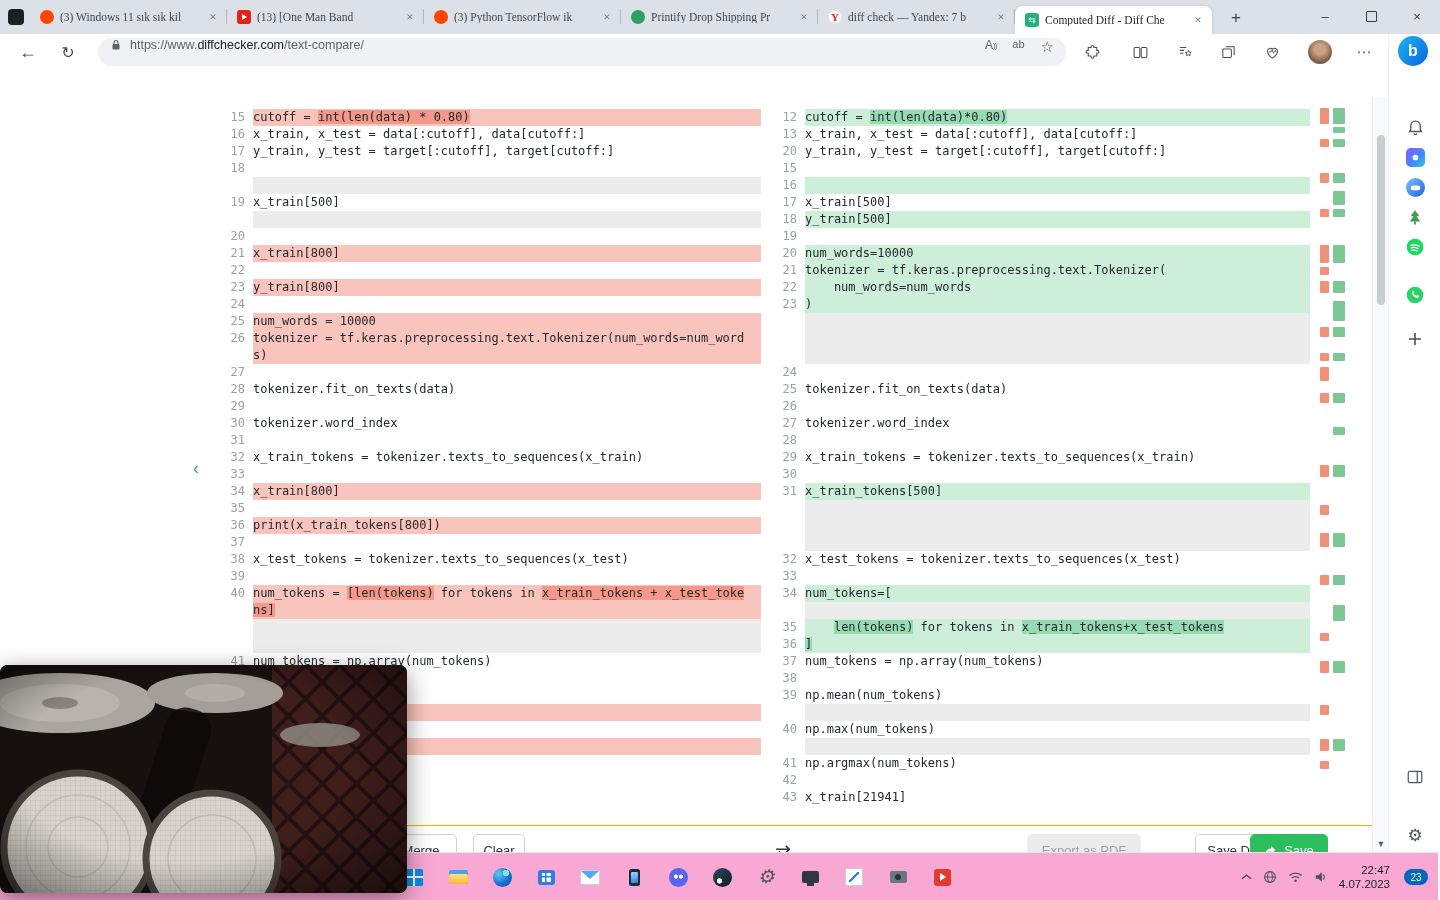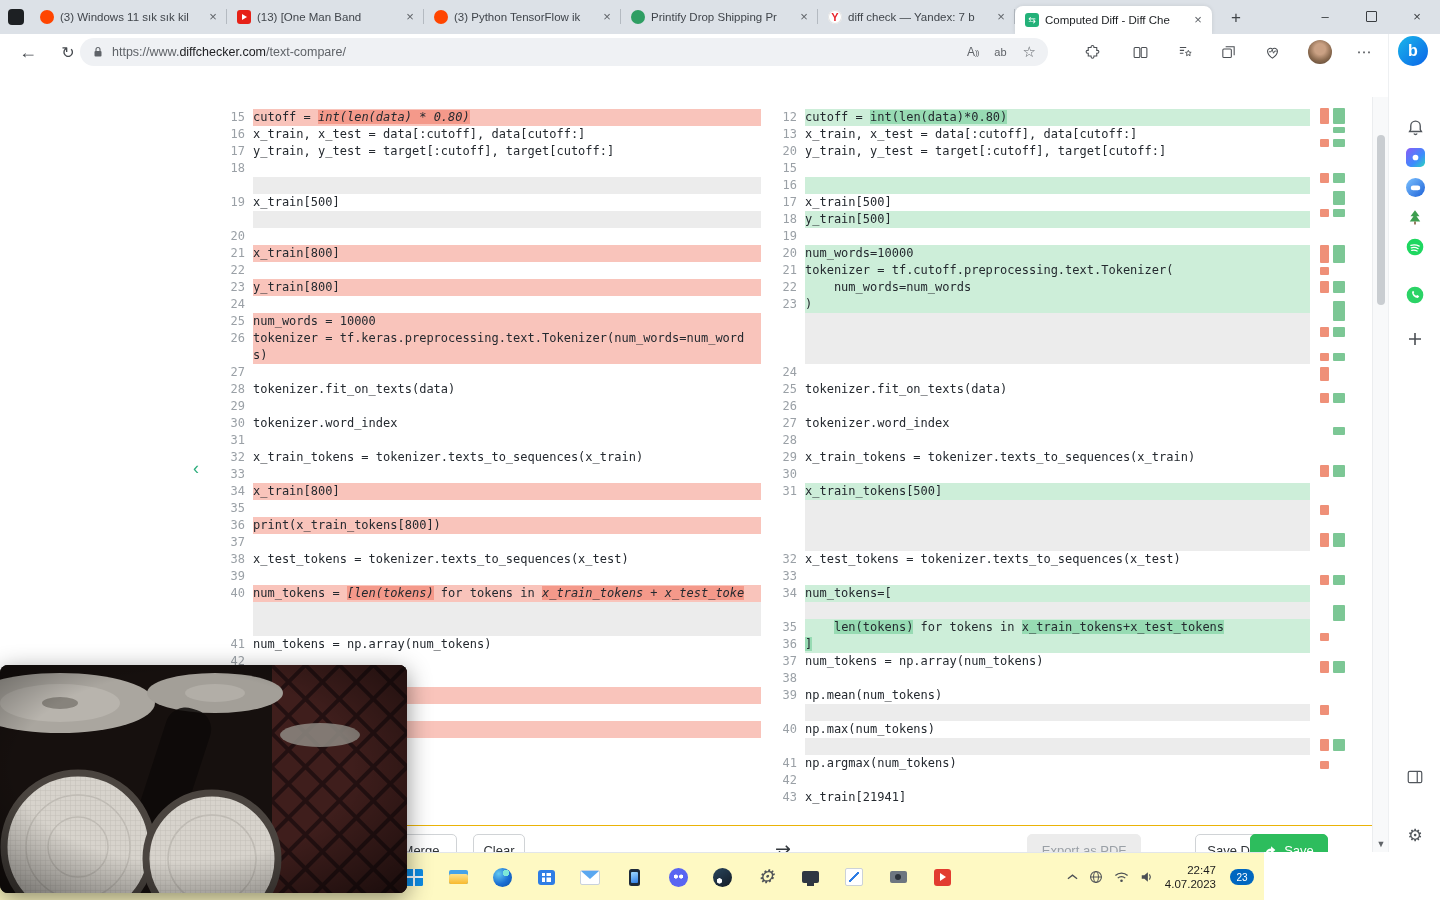--- a/index.html
+++ b/index.html
@@ -4,21 +4,21 @@
 <style>
   html,body{margin:0;padding:0;background:#000;}
   .screen{position:relative;width:1440px;height:900px;overflow:hidden;background:#fff;
     font-family:"Liberation Sans",sans-serif;color:#222;}
 
   
   .titlebar{position:absolute;left:0;top:0;width:1440px;height:34px;background:#dce1e7;}
   .tabact{position:absolute;left:8px;top:9px;width:16px;height:16px;border-radius:4px;background:#1d2023;}
   .tabstrip{position:absolute;left:30px;top:0;height:34px;display:flex;}
   .tab{width:197px;height:34px;box-sizing:border-box;display:flex;align-items:center;
-       padding:0 6px 0 10px;position:relative;color:#40454b;font-size:11.5px;}
+       padding:0 6px 0 10px;position:relative;color:#40454b;font-size:11.5px;font-family:Liberation Serif, serif;}
   .tab:not(.act)::after{content:"";position:absolute;right:0;top:9px;height:15px;width:1px;background:#b4bac1;}
   .tab.act{background:#fff;border-radius:8px 8px 0 0;height:28px;margin-top:6px;color:#1b1e21;box-shadow:0 0 4px rgba(0,0,0,.10);}
   .tab .ttl{flex:1;overflow:hidden;white-space:nowrap;margin:0 6px;}
   .tab .cls{width:16px;height:16px;line-height:15px;text-align:center;border-radius:4px;color:#5f6368;font-size:13px;flex:none;}
   .fv{width:14px;height:14px;flex:none;border-radius:50%;position:relative;}
   .fv-reddit{background:#ff4500;}
   .fv-youtube{background:#e62117;border-radius:3px;}
   .fv-youtube::after{content:"";position:absolute;left:5px;top:4px;border-left:5px solid #fff;
     border-top:3px solid transparent;border-bottom:3px solid transparent;}
   .fv-printify{background:#2f9e63;}
@@ -33,22 +33,22 @@
   .wincontrols{position:absolute;right:0;top:0;height:33px;display:flex;}
   .wc{width:46px;height:33px;display:flex;align-items:center;justify-content:center;color:#3a3d41;font-size:13px;}
   .maxbox{width:9px;height:9px;border:1.2px solid #3a3d41;border-radius:1px;}
 
   
   .toolbar{position:absolute;left:0;top:34px;width:1388px;height:36px;background:#fff;}
   .tbtn{position:absolute;top:0;width:32px;height:36px;display:flex;align-items:center;justify-content:center;
     color:#474b50;font-size:16px;}
   #btnBack{left:12px;font-size:18px;}
   #btnRefresh{left:52px;}
-  .pill{position:absolute;left:80px;top:4px;width:968px;height:28px;border-radius:14px;background:#eff1f4;
-    display:flex;align-items:center;padding:0 12px;box-sizing:border-box;font-size:12.5px;color:#202124;}
+  .pill{position:absolute;left:98px;top:4px;width:968px;height:28px;border-radius:14px;background:#eff1f4;
+    display:flex;align-items:flex-start;padding:0 12px;box-sizing:border-box;font-size:12.5px;color:#202124;}
   .lockwrap{display:flex;margin-right:8px;}
   .scheme{color:#5f6368;}
   .pill .spacer{flex:1;}
   .pillico{margin-left:16px;color:#5f6368;display:flex;align-items:center;}
   .ra{font-size:12px;color:#5f6368;}
   .ra .arcs{font-size:8px;vertical-align:super;letter-spacing:-1px;}
   .trx{font-size:11px;color:#5f6368;}
   .star{font-size:15px;}
   .ricon{position:absolute;top:0;width:32px;height:36px;display:flex;align-items:center;justify-content:center;color:#4a4e53;}
   #icoExt{left:1076px;} #icoSplit{left:1124px;} #icoHub{left:1169px;} #icoColl{left:1212px;}
@@ -71,21 +71,21 @@
   .pane{position:absolute;top:12px;}
   #paneL{left:215px;width:546px;}
   #paneR{left:767px;width:543px;}
   .dl{display:flex;height:17px;font-family:"DejaVu Sans Mono","Liberation Mono",monospace;font-size:12px;line-height:17px;}
   .dn{width:30px;flex:none;text-align:right;padding-right:8px;color:#9aa0a6;}
   .dc{flex:1;white-space:pre;overflow:hidden;color:#24292f;}
   .dc.ctx{background:#fff;}
   .dc.rem{background:#f9c4bb;}
   .dc.add{background:#cdeed9;}
   .dc.fill{background:#ececec;}
-  .hr{background:#f4998a;font-style:italic;}
+  .hr{background:#f4998a;}
   .hg{background:#97dbb3;margin-top:26px;}
   .collapse{position:absolute;left:193px;top:362px;font-size:18px;color:#2fae7d;line-height:1;}
   .minimap{position:absolute;left:1318px;top:8px;width:30px;height:700px;}
   .mk{position:absolute;border-radius:1px;}
   .mk.l{left:2px;width:9px;background:#ef9078;}
   .mk.r{left:15px;width:12px;background:#7cc795;}
 
   
   .stoolbar{position:absolute;left:0;top:701px;width:1372px;height:54px;background:#fff;border-top:1px solid #eab308;margin-top:27px;}
   .btn{position:absolute;top:8px;height:33px;border:1px solid #d0d3d6;border-radius:5px;background:#fff;color:#2f3337;
@@ -103,21 +103,21 @@
     border-left:1px solid #ebedef;box-sizing:border-box;}
   .vthumb{position:absolute;left:4px;top:38px;width:8px;height:170px;border-radius:4px;background:#c9cdd1;}
   .varrow{position:absolute;left:0;bottom:3px;width:16px;text-align:center;font-size:9px;color:#606468;}
 
   
   .sidebar{position:absolute;left:1388px;top:34px;width:52px;height:818px;background:#fff;border-left:1px solid #eef0f2;}
   .sbico{position:absolute;left:50%;transform:translateX(-50%);width:26px;height:26px;
     display:flex;align-items:center;justify-content:center;}
 
   
-  .taskbar{position:absolute;left:0;top:852px;width:1264px;height:48px;background:#fef9c3;border-top:1px solid #e2e6ea;}
+  .taskbar{position:absolute;left:0;top:852px;width:1432px;height:48px;background:#f9a8d4;border-top:1px solid #e2e6ea;padding-left:6px;}
   .tapps{position:absolute;left:402px;top:0;height:48px;display:flex;align-items:center;gap:20px;}
   .tbi{width:24px;height:24px;display:flex;align-items:center;justify-content:center;position:relative;}
   .tbi i{display:block;position:relative;}
   .tbi[data-icon="start"] i{width:17px;height:17px;border-radius:1.5px;
     background:linear-gradient(#f2f6fa,#f2f6fa) center/2px 100% no-repeat,
                linear-gradient(#f2f6fa,#f2f6fa) center/100% 2px no-repeat,#0e8ce4;}
   .tbi[data-icon="explorer"] i{width:19px;height:14px;border-radius:2px;background:#46a3e8;}
   .tbi[data-icon="explorer"] i::after{content:"";position:absolute;left:0;bottom:0;width:19px;height:10px;
     background:linear-gradient(#ffe28a,#f7b92e);border-radius:2px;}
   .tbi[data-icon="edge"] i{width:19px;height:19px;border-radius:50%;
@@ -378,20 +378,24 @@
         <div class="dl">
           <span class="dn">39</span>
           <span class="dc ctx"></span>
         </div>
         <div class="dl">
           <span class="dn">40</span>
           <span class="dc rem"><span>num_tokens = </span><span class="hr">[len(tokens)</span><span> for tokens in </span><span class="hr">x_train_tokens + x_test_toke</span></span>
         </div>
         <div class="dl">
           <span class="dn"></span>
+          <span class="dc rem"><span class="hr">ns]</span></span>
+        </div>
+        <div class="dl">
+          <span class="dn"></span>
           <span class="dc fill"></span>
         </div>
         <div class="dl">
           <span class="dn"></span>
           <span class="dc fill"></span>
         </div>
         <div class="dl">
           <span class="dn">41</span>
           <span class="dc ctx"><span>num_tokens = np.array(num_tokens)</span></span>
         </div>
@@ -460,21 +464,21 @@
         <div class="dl">
           <span class="dn">19</span>
           <span class="dc ctx"></span>
         </div>
         <div class="dl">
           <span class="dn">20</span>
           <span class="dc add"><span>num_words=10000</span></span>
         </div>
         <div class="dl">
           <span class="dn">21</span>
-          <span class="dc add"><span>tokenizer = tf.cutoff.preprocessing.text.Tokenizer(</span></span>
+          <span class="dc add"><span>tokenizer = tf.keras.preprocessing.text.Tokenizer(</span></span>
         </div>
         <div class="dl">
           <span class="dn">22</span>
           <span class="dc add"><span>    num_words=num_words</span></span>
         </div>
         <div class="dl">
           <span class="dn">23</span>
           <span class="dc add"><span>)</span></span>
         </div>
         <div class="dl">

